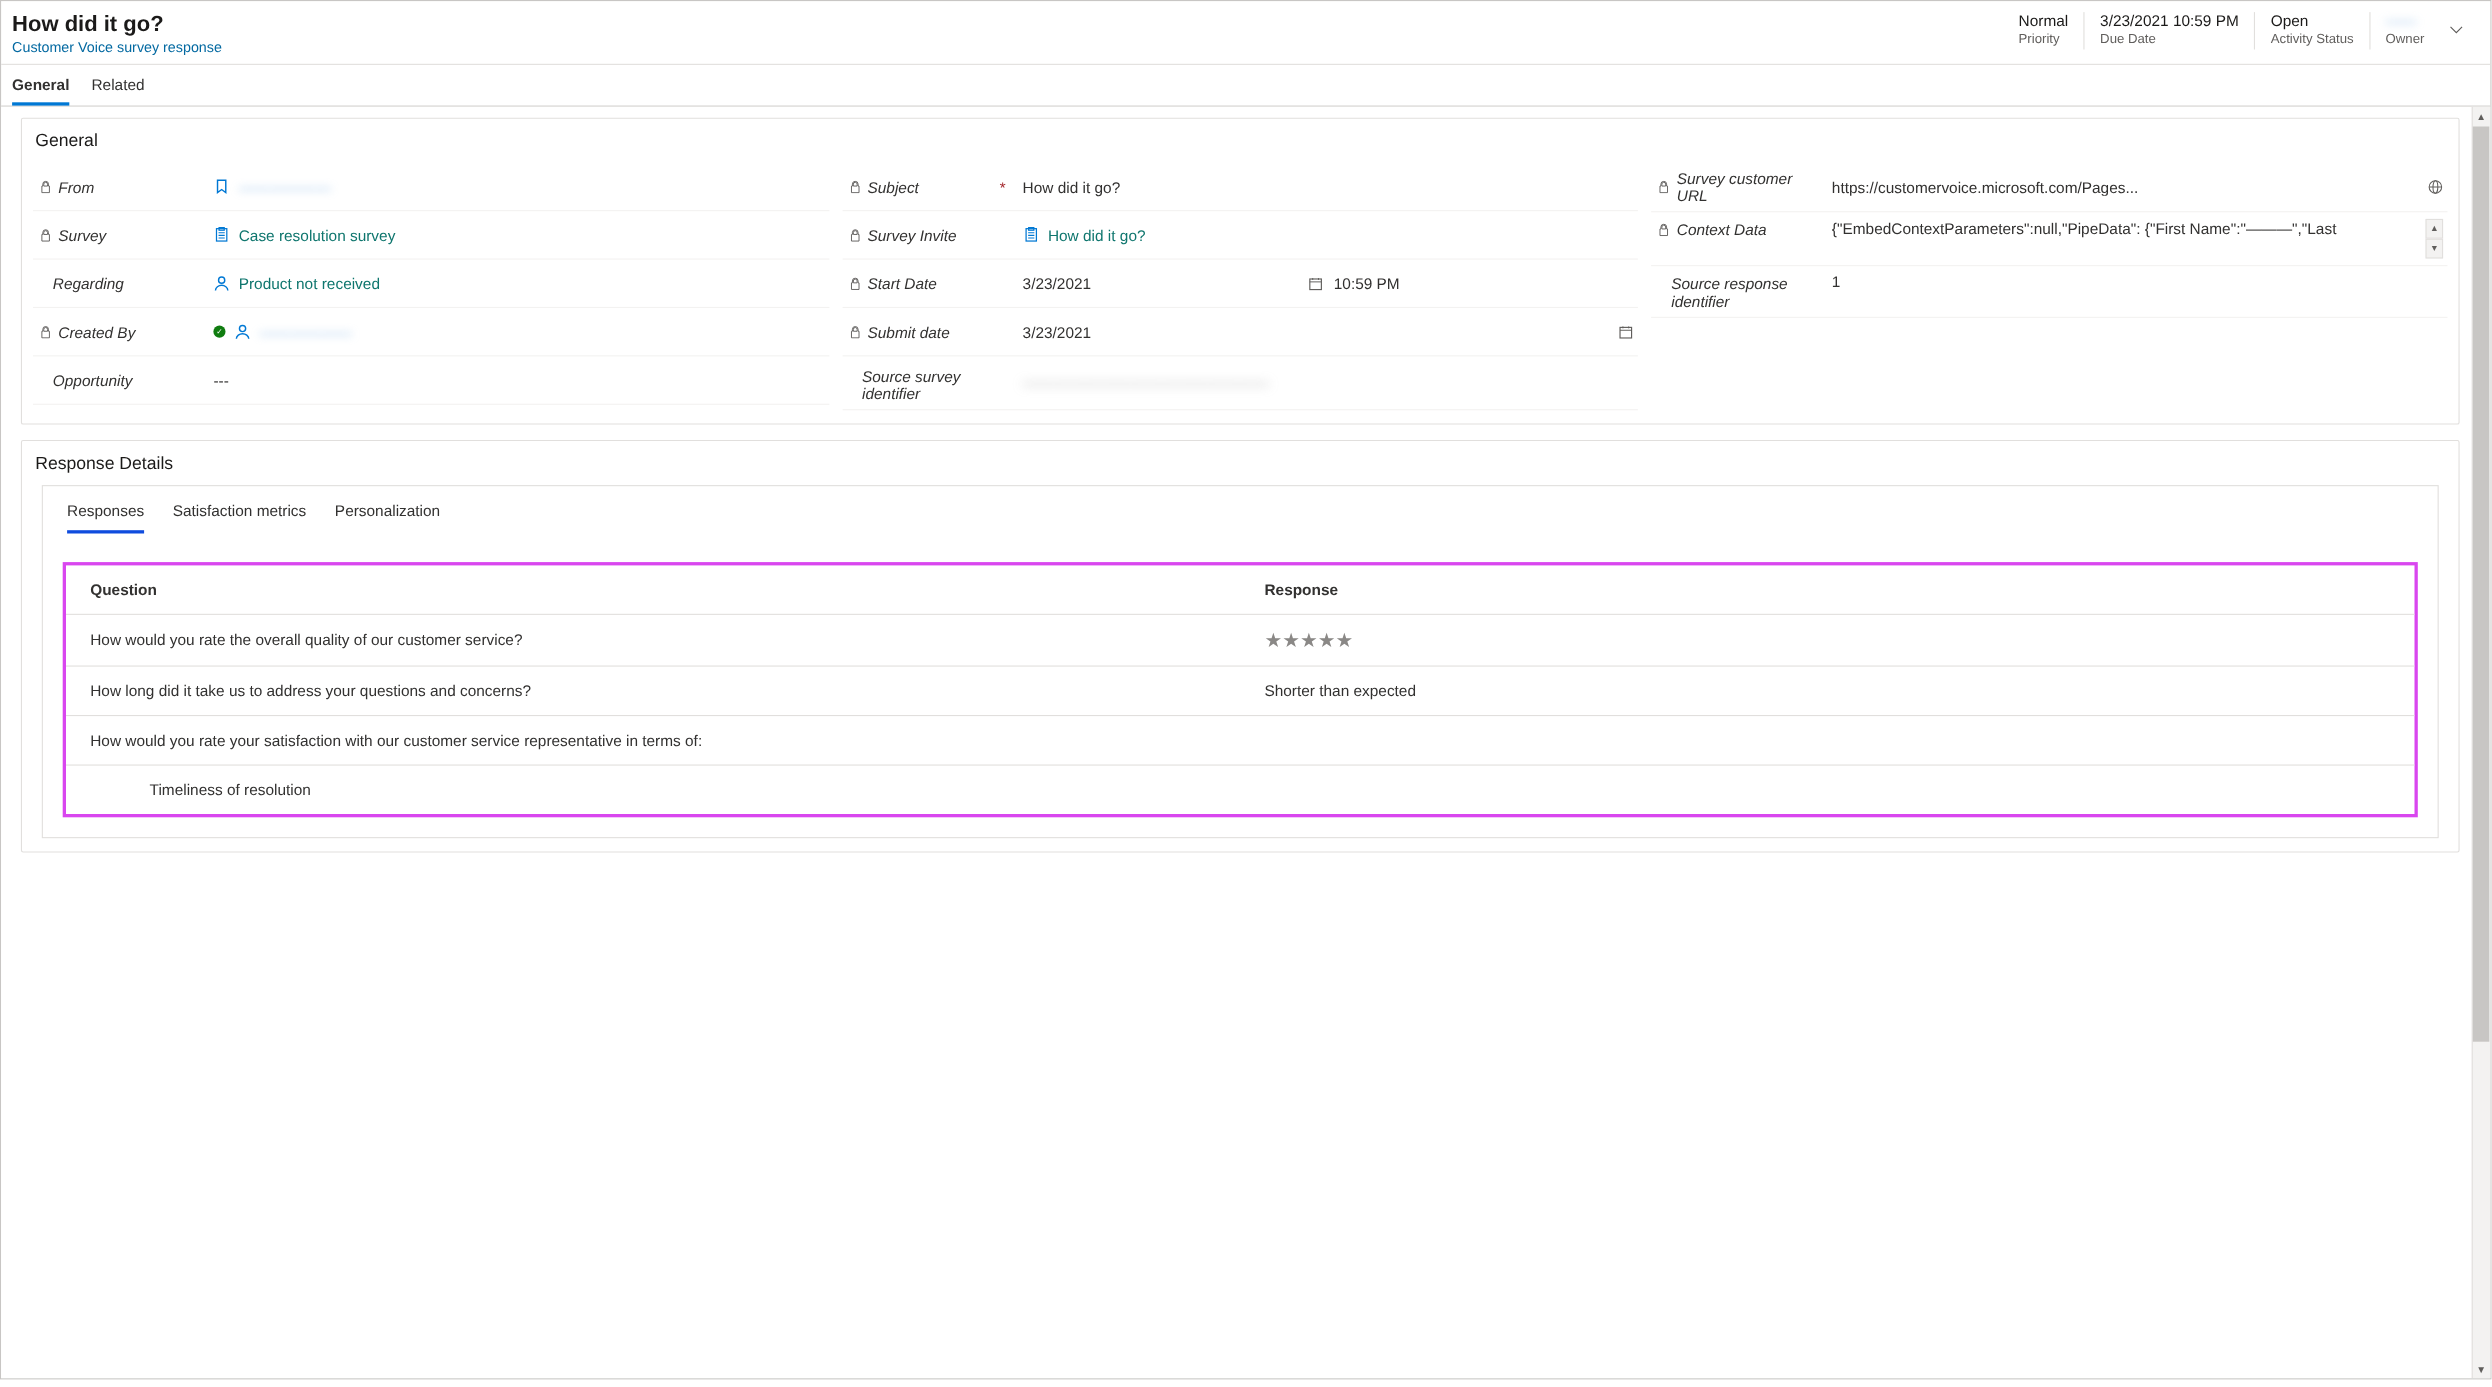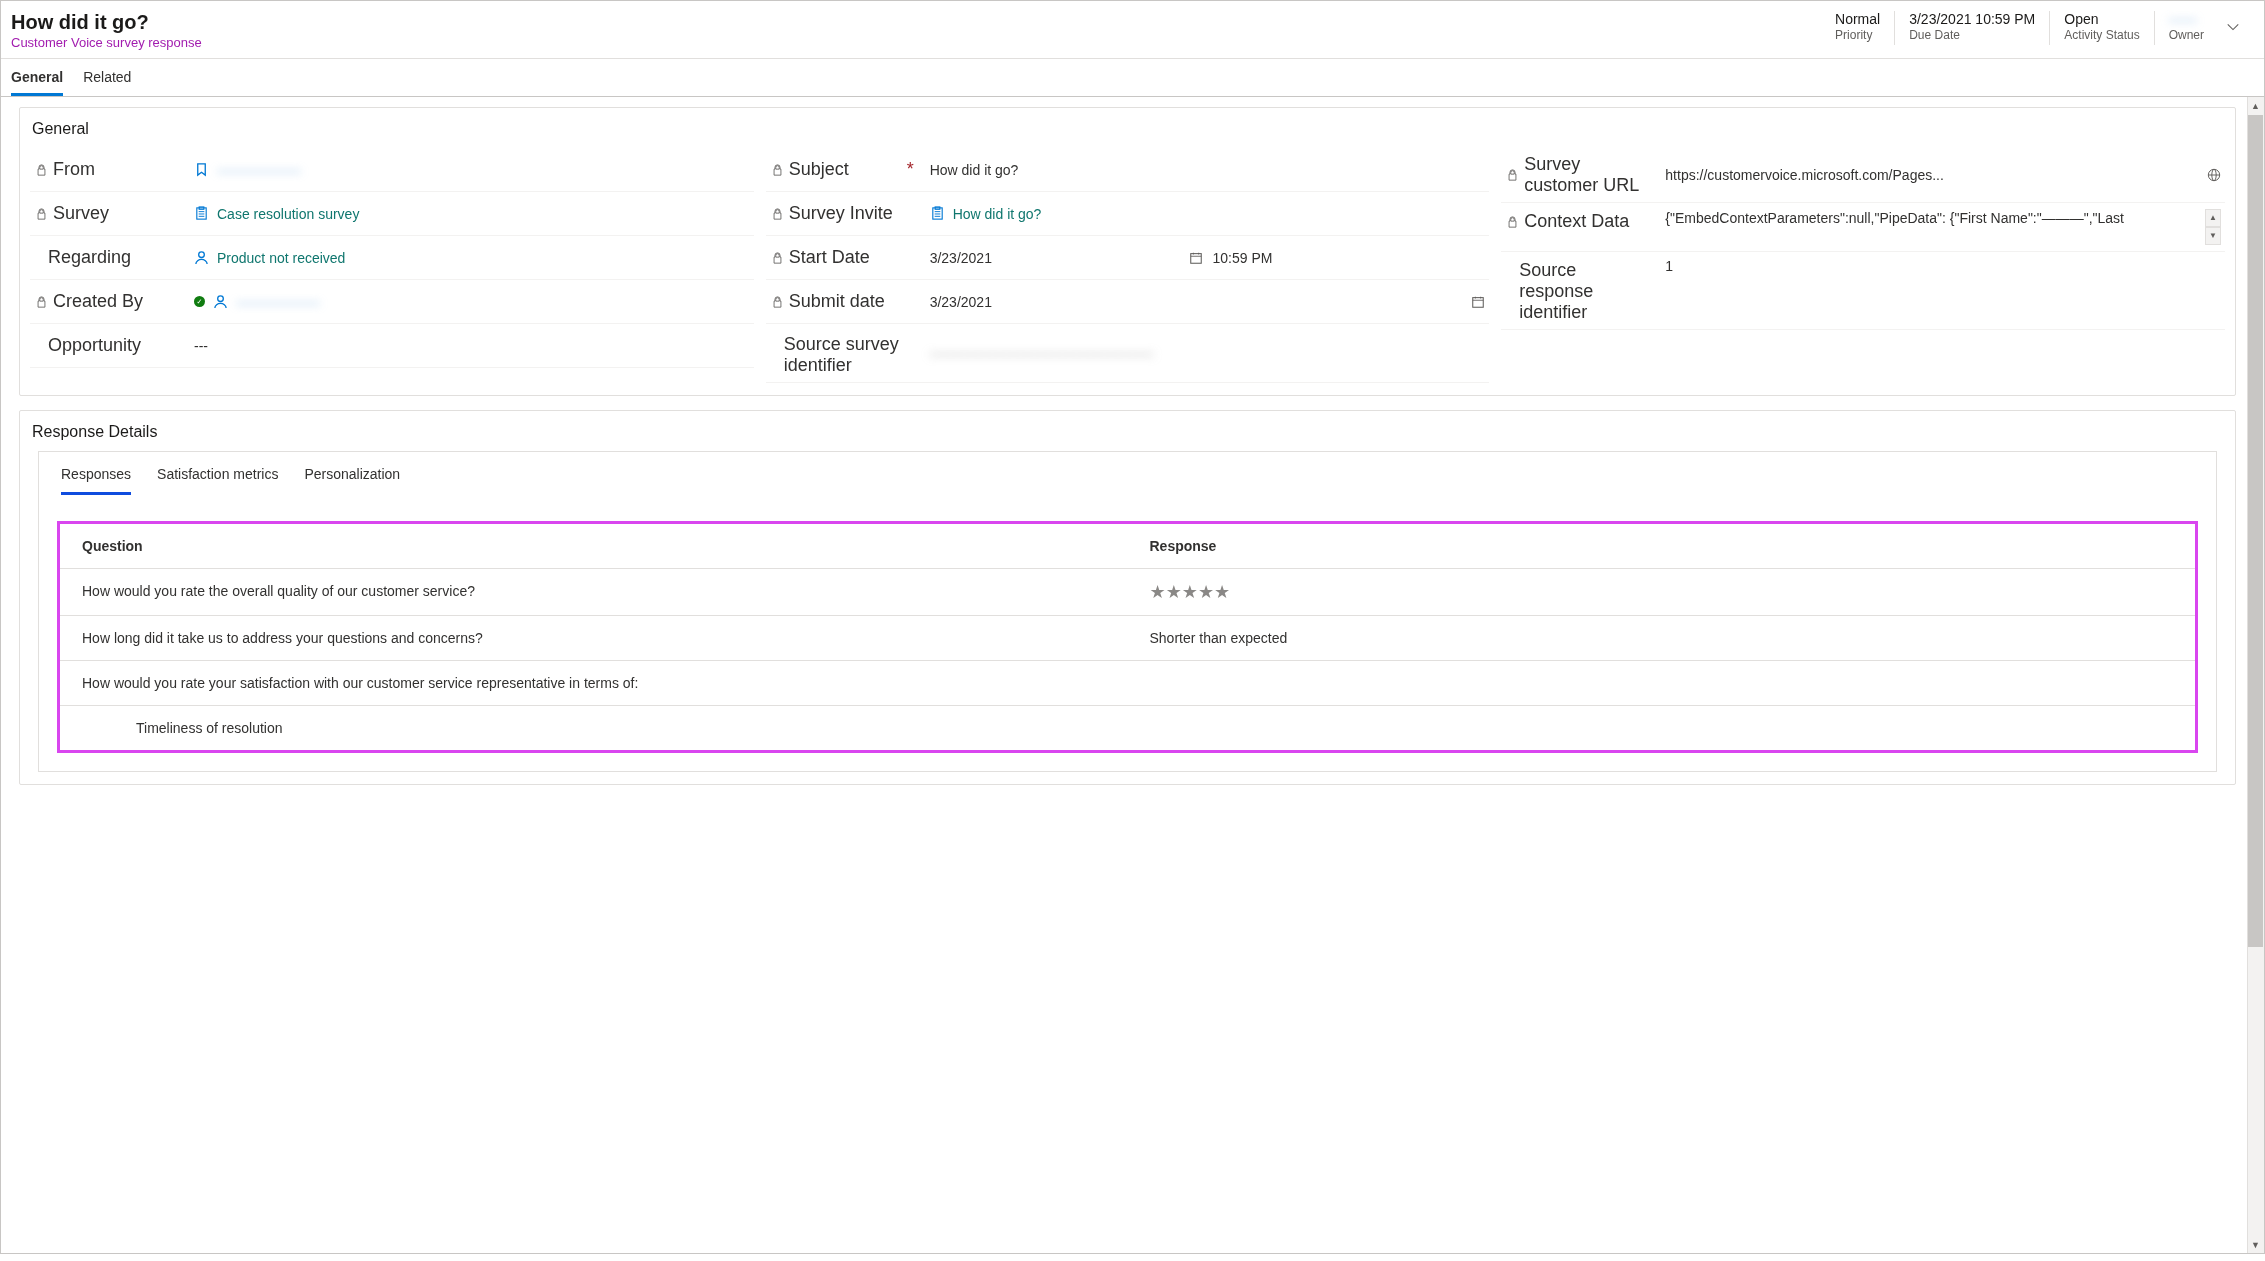--- a/index.html
+++ b/index.html
@@ -17,21 +17,21 @@
     padding: 10px 16px 8px 10px;
     border-bottom: 1px solid #e1dfdd;
   }
   .header-left .title {
     font-size: 20px;
     font-weight: 600;
     color: #1b1a19;
   }
   .header-left .subtitle {
     font-size: 13px;
-    color: #a21caf;
+    color: #0369a1;
     margin-top: 1px;
   }
   .header-right {
     display: flex;
     align-items: flex-start;
     gap: 0;
   }
   .header-cell {
     display: flex;
     flex-direction: column;
@@ -123,23 +123,24 @@
     padding: 6px 4px;
     border-bottom: 1px solid #f3f2f1;
     min-height: 44px;
   }
   .form-label {
     display: flex;
     align-items: center;
     gap: 6px;
     width: 150px;
     flex-shrink: 0;
-    font-size: 18px;
+    font-size: 14px;
     color: #323130;
     padding-left: 2px;
+    font-style: italic;
   }
   .form-label.indent { padding-left: 14px; }
   .lock-icon { color: #605e5c; display: inline-flex; }
   .lock-icon svg { width: 11px; height: 12px; }
   .req { color: #a4262c; margin-left: auto; margin-right: 6px; }
   .form-value {
     flex: 1;
     display: flex;
     align-items: center;
     gap: 8px;

